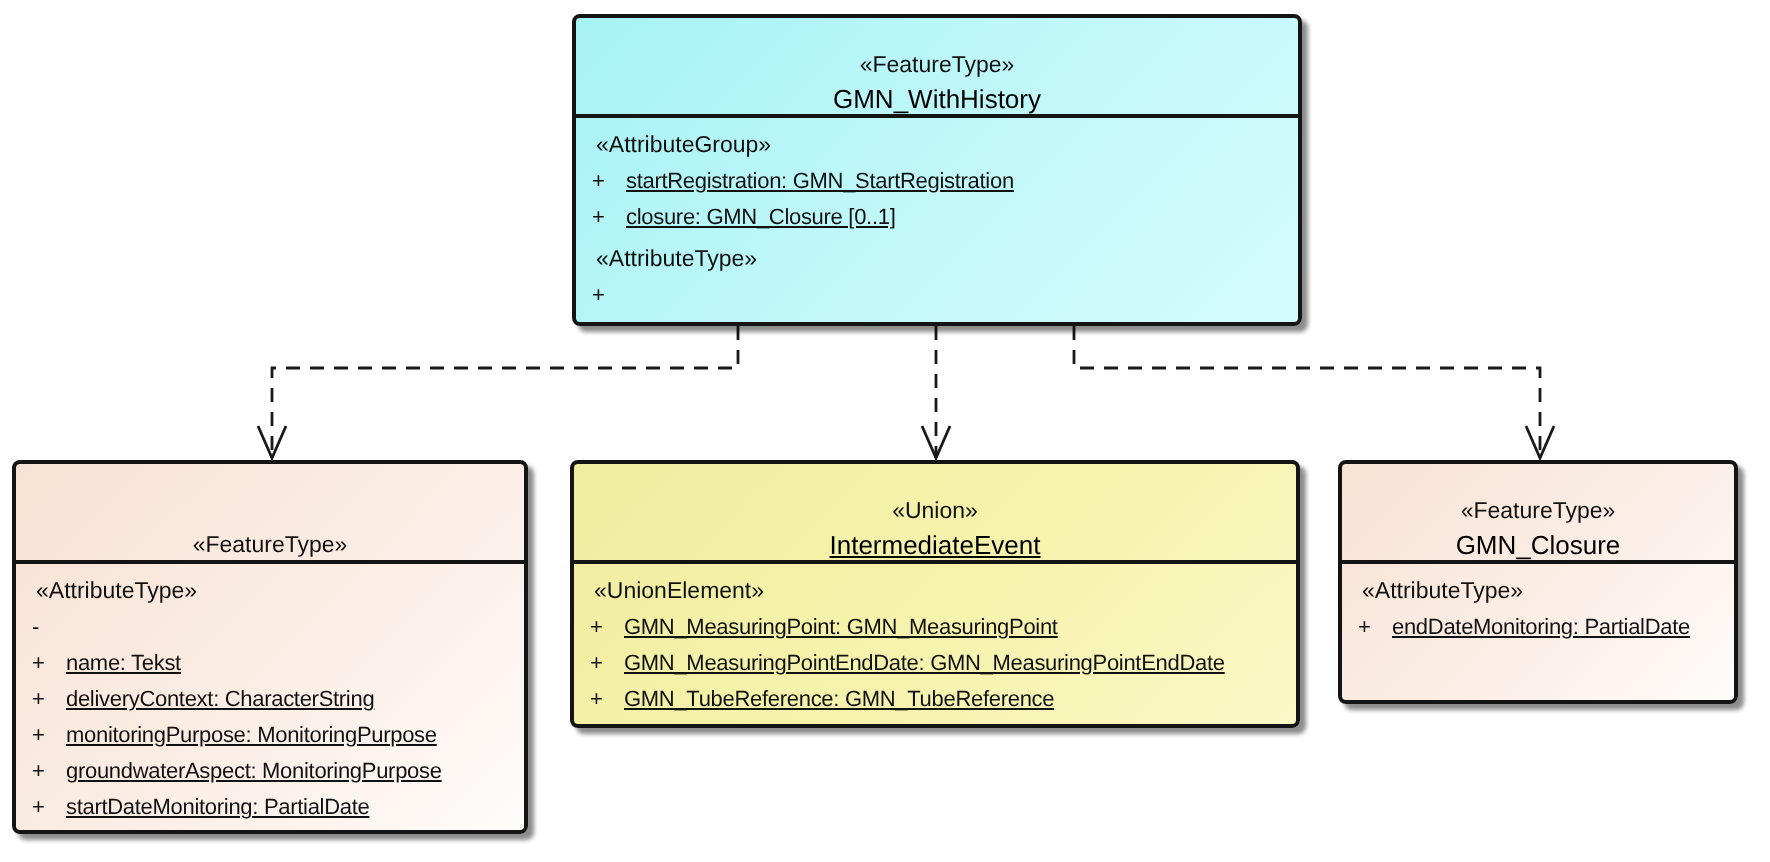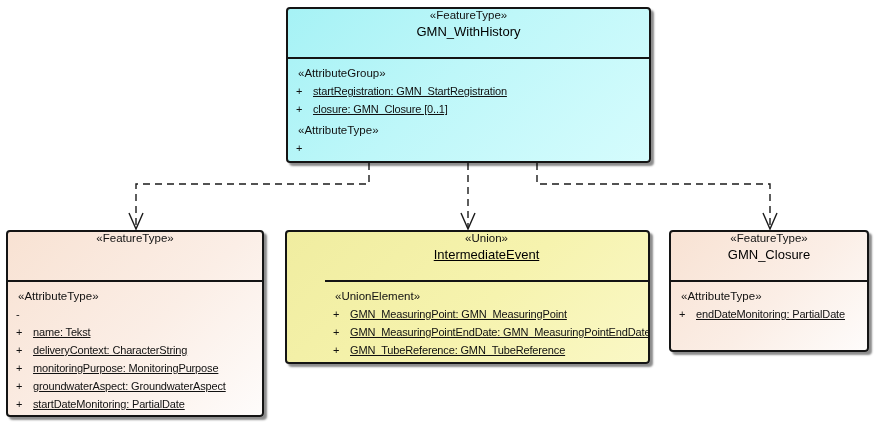--- a/index.html
+++ b/index.html
@@ -17,30 +17,30 @@
   }
   .uml-box {
     position: absolute;
     box-sizing: border-box;
     border: 2px solid #141414;
     border-radius: 4px;
     box-shadow: 3px 3px 2px rgba(0,0,0,0.45);
     overflow: hidden;
   }
   .fill-cyan   { background: linear-gradient(135deg, #a6f2f5 0%, #bef7f9 45%, #d5fcfd 100%); }
-  .fill-yellow { background: linear-gradient(135deg, #f0eda0 0%, #f6f3ae 55%, #faf8c6 100%); padding-left: 38px; }
+  .fill-yellow { background: linear-gradient(135deg, #f0eda0 0%, #f6f3ae 55%, #faf8c6 100%); }
   .fill-pink   { background: linear-gradient(135deg, #f8e2d3 0%, #fbeee6 55%, #fefcfb 100%); }
 
   .hdr {
     height: 48px;
     border-bottom: 2px solid #141414;
     display: flex;
     flex-direction: column;
     align-items: center;
-    justify-content: flex-start;
+    justify-content: flex-end;
     gap: 3px;
   }
   .stereo {
     font-size: 11.5px;
     color: #111111;
     line-height: 13px;
     white-space: nowrap;
   }
   .cname {
     font-size: 13px;
@@ -152,21 +152,21 @@
         <div class="attr">
           <span class="vis">+</span>
           <span class="atext">deliveryContext: CharacterString</span>
         </div>
         <div class="attr">
           <span class="vis">+</span>
           <span class="atext">monitoringPurpose: MonitoringPurpose</span>
         </div>
         <div class="attr">
           <span class="vis">+</span>
-          <span class="atext">groundwaterAspect: GroundwaterAspect</span>
+          <span class="atext">groundwaterAspect: MonitoringPurpose</span>
         </div>
         <div class="attr">
           <span class="vis">+</span>
           <span class="atext">startDateMonitoring: PartialDate</span>
         </div>
       </div>
     </div>
   </div>
 
   <div class="uml-box fill-yellow" style="left:285px; top:230px; width:365px; height:134px;">

